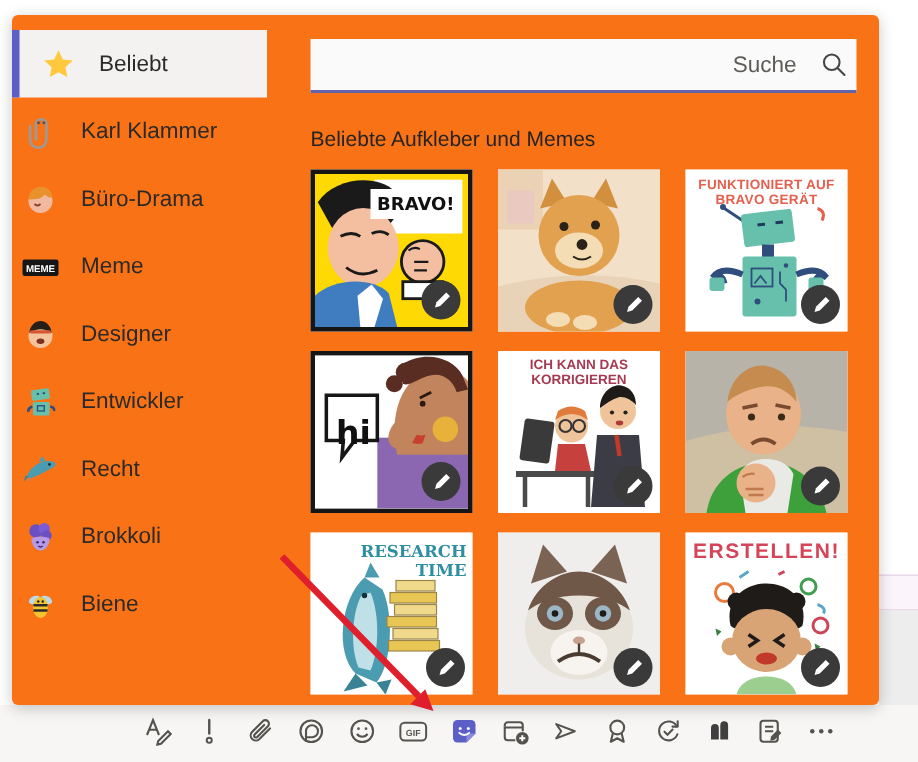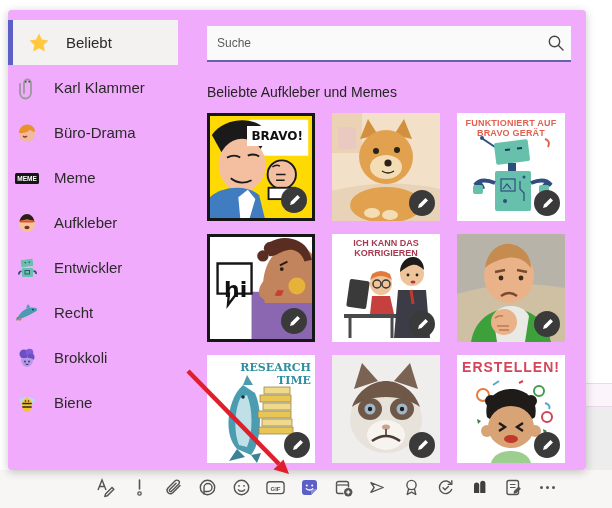--- a/index.html
+++ b/index.html
@@ -5,34 +5,34 @@
   html,body{margin:0;padding:0;}
   body{width:612px;height:508px;position:relative;overflow:hidden;background:#fff;
        font-family:"Liberation Sans",sans-serif;color:#252423;}
   .stage{position:absolute;inset:0;}
   
   .bg-bottom{position:absolute;left:0;top:470px;width:612px;height:38px;background:#f7f6f5;}
   .bg-right-gray{position:absolute;left:586px;top:407px;width:26px;height:63px;background:#ededed;}
   .bg-pink-band{position:absolute;left:586px;top:383px;width:26px;height:22px;background:#fcf4fb;
       border-top:1px solid #eed8ec;border-bottom:1px solid #eed8ec;}
   
-  .card{position:absolute;left:8px;top:10px;width:578px;height:460px;background:#f0abfc;
+  .card{position:absolute;left:8px;top:10px;width:578px;height:460px;background:#f97316;
       border-radius:4px;box-shadow:0 2px 10px rgba(0,0,0,.22);z-index:5;}
   
   .sidebar{position:absolute;left:0;top:0;width:170px;height:100%;padding-top:10px;box-sizing:border-box;}
   .side-item{height:45px;display:flex;align-items:center;padding-left:4px;cursor:pointer;}
   .side-item.selected{background:#f3f2f1;border-left:5px solid #5b5fc7;padding-left:11px;}
   .side-icon{width:30px;height:28px;display:flex;align-items:center;justify-content:center;flex:0 0 30px;}
   .side-label{margin-left:12px;font-size:15px;color:#2b2a29;white-space:nowrap;}
   
   .content{position:absolute;left:170px;top:0;right:0;bottom:0;}
   .search{position:absolute;left:29px;top:16px;width:364px;height:34px;background:#fafafa;
       border-bottom:2px solid #6264a7;display:flex;align-items:center;}
-  .search input{flex:1;border:none;outline:none;background:transparent;font-size:12px;
-      font-family:"Liberation Sans",sans-serif;color:#323130;padding:0 10px;}
+  .search input{flex:1;border:none;outline:none;background:transparent;font-size:15px;
+      font-family:"Liberation Sans",sans-serif;color:#323130;padding:0 10px;text-align:right;}
   .search input::placeholder{color:#5d5b58;}
   .search .mag{width:30px;display:flex;justify-content:center;}
   .section-title{position:absolute;left:29px;top:74px;font-size:14px;color:#252423;}
   .grid{position:absolute;left:29px;top:103px;display:grid;grid-template-columns:repeat(3,108px);
       grid-auto-rows:108px;gap:13px 17px;}
   .tile{position:relative;width:108px;height:108px;background:#fff;box-sizing:border-box;cursor:pointer;}
   .tile.bordered{border:3px solid #161616;padding-left:12px;}
   .tile svg.art{position:absolute;inset:0;width:100%;height:100%;}
   .edit-btn{position:absolute;right:5px;bottom:5px;width:26px;height:26px;border-radius:50%;
       background:#3a3a3a;display:flex;align-items:center;justify-content:center;z-index:3;cursor:pointer;}
@@ -110,21 +110,21 @@
 
       <div class="side-item">
         <span class="side-icon">
           <svg width="24" height="24" viewBox="0 0 24 24">
             <circle cx="12" cy="13" r="8" fill="#f3c49c"></circle>
             <path d="M4.5 11c.5-5 4-8 7.5-8s7 3 7.5 8c-2.5-1.5-5-2.5-7.5-2.5S7 9.5 4.5 11z" fill="#262018"></path>
             <rect x="5" y="9.2" width="14" height="2.2" rx="1" fill="#d8552f"></rect>
             <ellipse cx="12" cy="16.5" rx="2.6" ry="1.8" fill="#7e2f22"></ellipse>
           </svg>
         </span>
-        <span class="side-label">Aufkleber</span>
+        <span class="side-label">Designer</span>
       </div>
 
       <div class="side-item">
         <span class="side-icon">
           <svg width="24" height="24" viewBox="0 0 24 24">
             <rect x="6" y="3.5" width="12" height="7" rx="1" fill="#66c0ab" transform="rotate(-8 12 7)"></rect>
             <rect x="7" y="12" width="11" height="9" rx="1" fill="#66c0ab"></rect>
             <line x1="9.5" y1="6.5" x2="11" y2="6.8" stroke="#2f4d7d" stroke-width="1.2"></line>
             <line x1="13.5" y1="6" x2="15" y2="6.3" stroke="#2f4d7d" stroke-width="1.2"></line>
             <path d="M6.5 15q-3 1 -2.5 3.5M18.5 15q3 .5 2.5 3" stroke="#2f4d7d" stroke-width="1.8" fill="none"></path>

